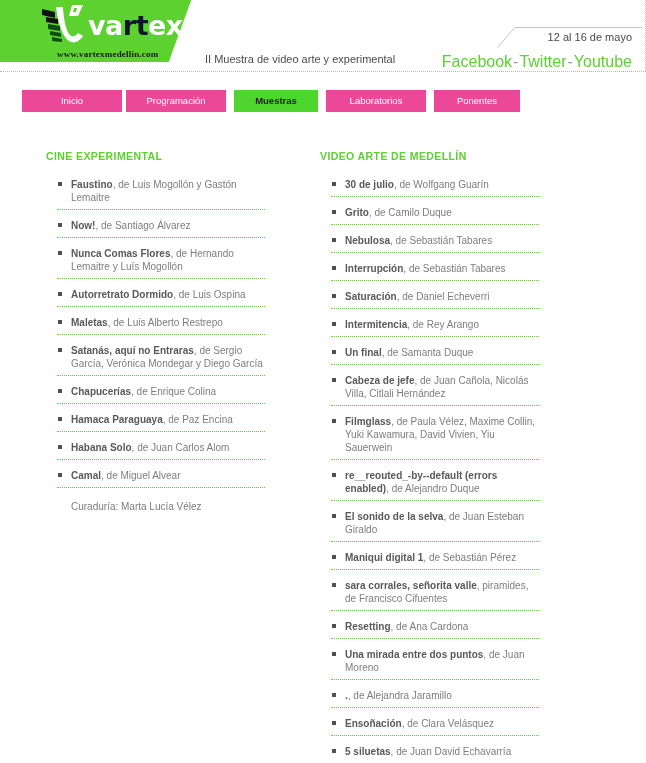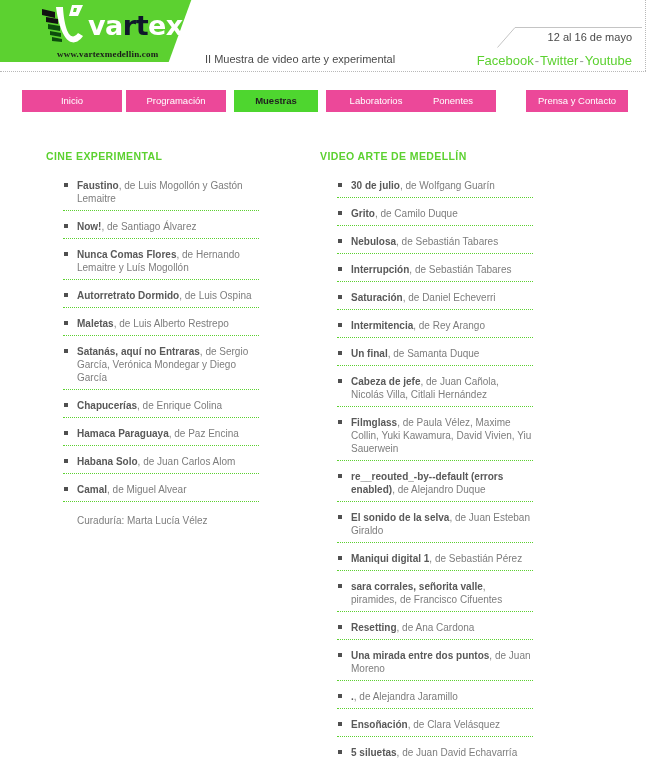--- a/index.html
+++ b/index.html
@@ -100,21 +100,21 @@
     right: 14px;
     top: 31px;
     font-size: 11px;
     color: #4a4a4a;
   }
 
   #social-links {
     position: absolute;
     right: 14px;
     top: 53px;
-    font-size: 13px;
+    font-size: 16px;
     color: #5cd130;
     white-space: nowrap;
   }
   #social-links a {
     color: #5cd130;
     text-decoration: none;
   }
   #social-links .sep {
     color: #9a9a9a;
     padding: 0 1px;
@@ -164,21 +164,21 @@
     font-size: 10.5px;
     font-weight: bold;
     color: #5cd130;
     letter-spacing: 0.4px;
     margin: 0 0 16px 0;
     font-family: "Liberation Sans", sans-serif;
   }
 
   ul.film-list {
     list-style: none;
-    margin: 17px;
+    margin: 11px;
     padding: 0;
   }
   ul.film-list li.film-item {
     position: relative;
     padding-left: 14px;
     padding-bottom: 5px;
     margin-bottom: 9px;
     border-bottom: 1px dotted #5cd130;
     font-size: 10px;
     line-height: 13px;
@@ -243,22 +243,21 @@
   <div id="social-links">
     <a href="#">Facebook</a><span class="sep">-</span><a href="#">Twitter</a><span class="sep">-</span><a href="#">Youtube</a>
   </div>
 </div>
 
 <div id="nav">
     <div class="nav-btn" style="left: 22px; width: 100px;">Inicio</div>
     <div class="nav-btn" style="left: 126px; width: 100px;">Programación</div>
     <div class="nav-btn active" style="left: 234px; width: 84px;">Muestras</div>
     <div class="nav-btn" style="left: 326px; width: 100px;">Laboratorios</div>
-    <div class="nav-btn" style="left: 410px; width: 86px;">Ponentes</div>
-    <div class="nav-btn" style="left: 526px; width: 102px;">Prensa y Contacto</div>
+    <div class="nav-btn" style="left: 434px; width: 86px;">Ponentes</div>
   </div>
 
 <div id="content">
 
   <div class="column" id="col-left">
     <div class="col-title">CINE EXPERIMENTAL</div>
     <ul class="film-list" id="list-left">
         <li class="film-item"><span class="title">Faustino</span><span class="rest">, de Luis Mogollón y Gastón Lemaitre</span></li>
         <li class="film-item"><span class="title">Now!</span><span class="rest">, de Santiago Álvarez</span></li>
         <li class="film-item"><span class="title">Nunca Comas Flores</span><span class="rest">, de Hernando Lemaitre y Luís Mogollón</span></li>

